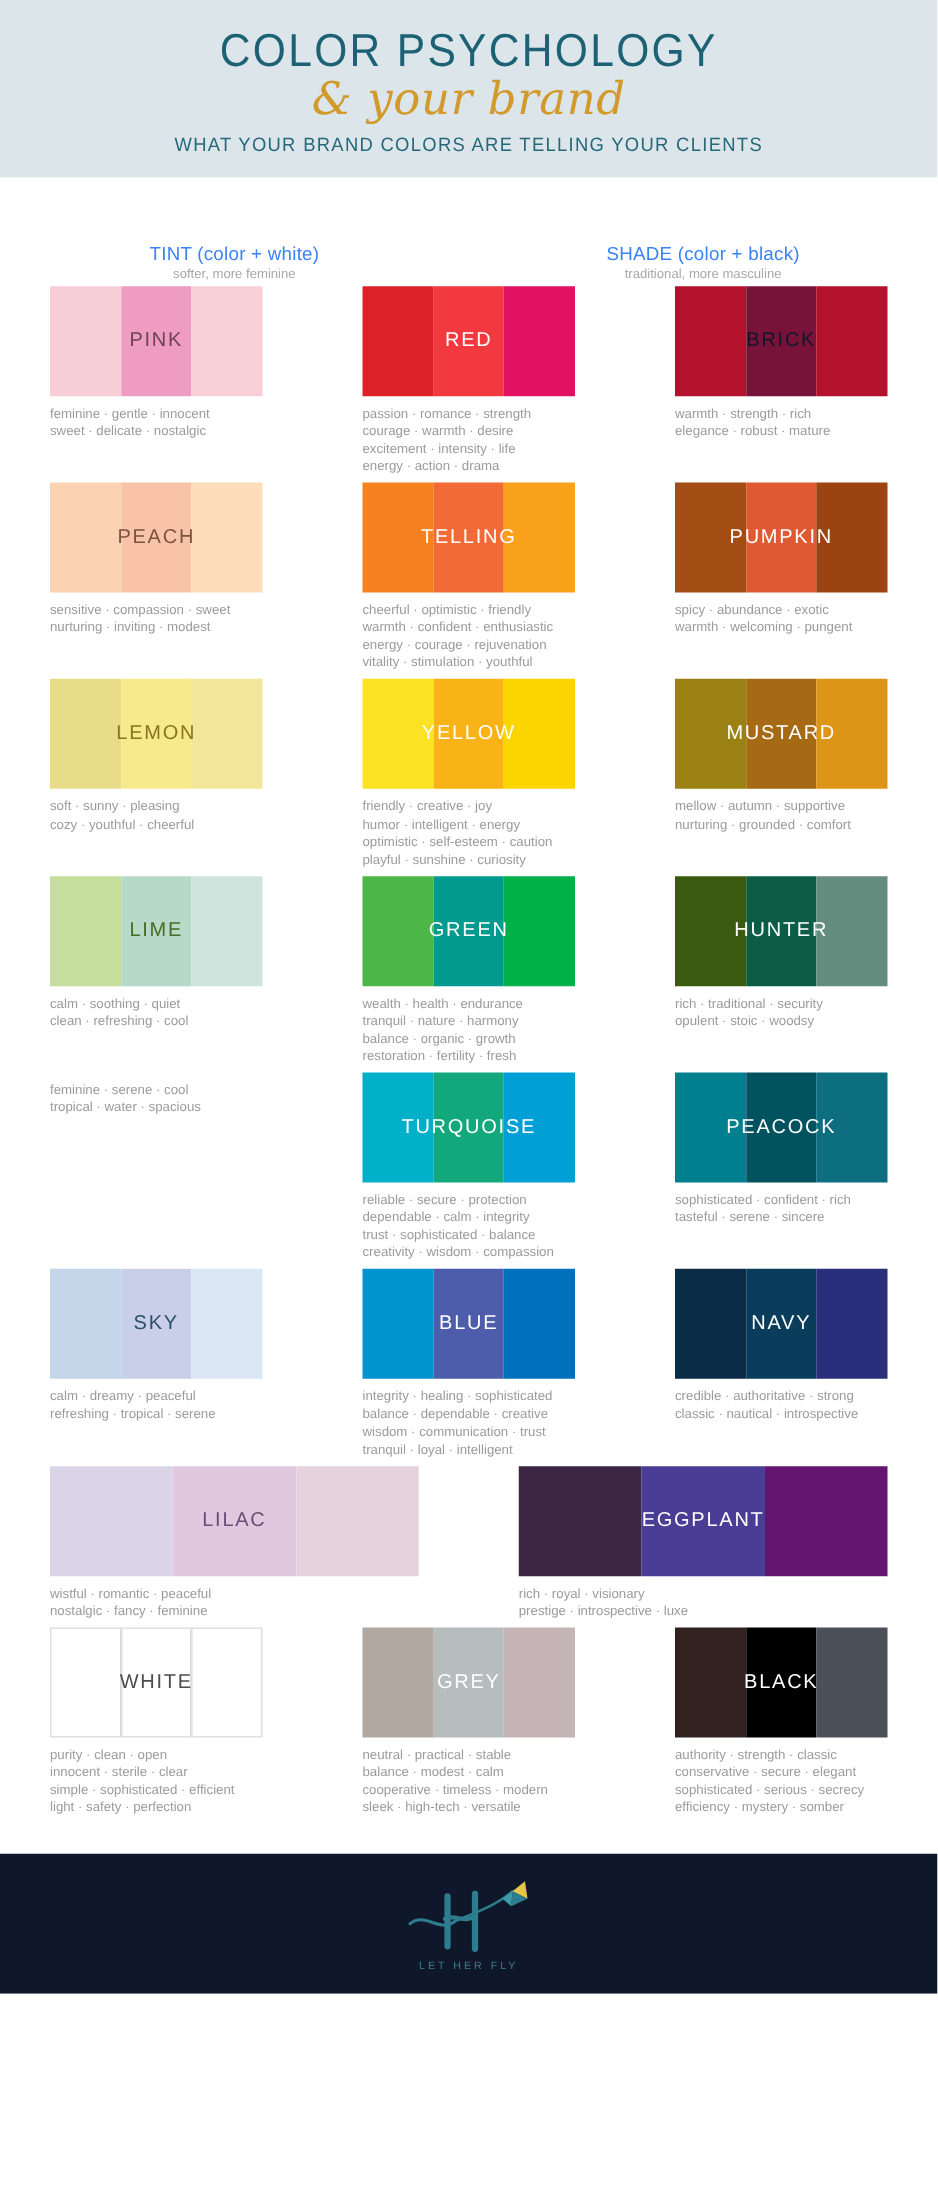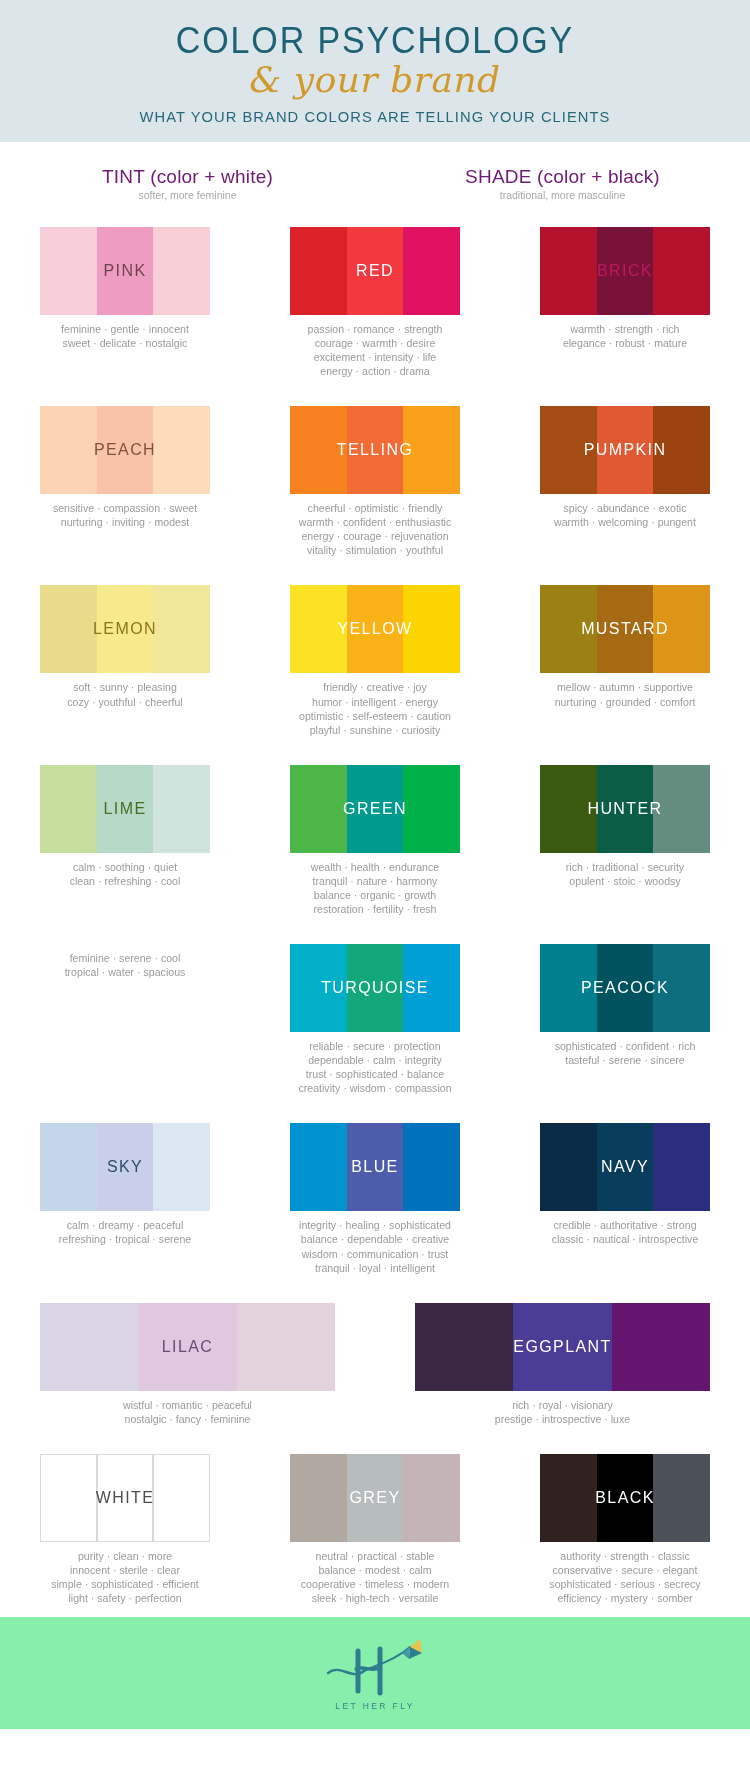--- a/index.html
+++ b/index.html
@@ -49,73 +49,74 @@
   }
   .col-heads {
     display: flex;
     padding: 6px 0 4px;
   }
   .col-head {
     flex: 1 1 33.333%;
     text-align: center;
   }
   .col-head .ch-main {
-    font-size: 19px;
-    color: #701a75;
+    font-size: 15px;
+    color: #3b82f6;
     letter-spacing: 0.2px;
+    margin-top: 29px;
   }
   .col-head .ch-sub {
     font-size: 10.5px;
     color: #a8a8a8;
     margin-top: 1px;
   }
 
   .row {
     display: flex;
     margin-bottom: 6px;
   }
   .cell {
     flex: 1 1 33.333%;
     padding: 0 40px;
-    margin-top: 22px;
   }
   .swatch {
     display: flex;
     height: 88px;
     position: relative;
     align-items: center;
     justify-content: center;
   }
   .swatch .stripe { flex: 1 1 33.333%; height: 100%; }
   .swatch .stripe.white-bd { border: 1px solid #d9d9d9; }
   .swatch .label {
     position: absolute;
     left: 0; right: 0;
     text-align: center;
     font-size: 16px;
     letter-spacing: 1.4px;
     font-weight: 400;
     pointer-events: none;
   }
   .desc {
-    text-align: center;
+    text-align: left;
     font-size: 10.6px;
     line-height: 1.33;
     color: #9b9b9b;
     padding-top: 7px;
     white-space: pre-line;
   }
 
   
   .footer {
-    background: #86efac;
+    background: #0f172a;
     height: 112px;
     display: flex;
     align-items: center;
     justify-content: center;
+    margin-top: 18px;
   }
   .logo-wrap { position: relative; width: 130px; height: 80px; }
   .logo-tag {
     position: absolute;
     bottom: 2px; left: 0; right: 0;
     text-align: center;
     font-size: 8.5px;
     letter-spacing: 2.4px;
     color: #3e7d8c;
   }
@@ -164,21 +165,21 @@
             <div class="desc">passion · romance · strength
 courage · warmth · desire
 excitement · intensity · life
 energy · action · drama</div>
           </div>
           <div class="cell">
             <div class="swatch">
               <div class="stripe" style="background:#b4112c"></div>
               <div class="stripe" style="background:#781238"></div>
               <div class="stripe" style="background:#b4112c"></div>
-              <div class="label" style="color:#be185d">BRICK</div>
+              <div class="label" style="color:#0f172a">BRICK</div>
             </div>
             <div class="desc">warmth · strength · rich
 elegance · robust · mature</div>
           </div>
         </div>
         <div class="row">
           <div class="cell">
             <div class="swatch">
               <div class="stripe" style="background:#fbd3b2"></div>
               <div class="stripe" style="background:#f9c3a8"></div>
@@ -364,21 +365,21 @@
           </div>
         </div>
         <div class="row">
           <div class="cell">
             <div class="swatch">
               <div class="stripe white-bd" style="background:#ffffff"></div>
               <div class="stripe white-bd" style="background:#ffffff"></div>
               <div class="stripe white-bd" style="background:#ffffff"></div>
               <div class="label" style="color:#4d4d4d">WHITE</div>
             </div>
-            <div class="desc">purity · clean · more
+            <div class="desc">purity · clean · open
 innocent · sterile · clear
 simple · sophisticated · efficient
 light · safety · perfection</div>
           </div>
           <div class="cell">
             <div class="swatch">
               <div class="stripe" style="background:#b0a8a1"></div>
               <div class="stripe" style="background:#b7bcbd"></div>
               <div class="stripe" style="background:#c4b4b6"></div>
               <div class="label" style="color:#ffffff">GREY</div>

